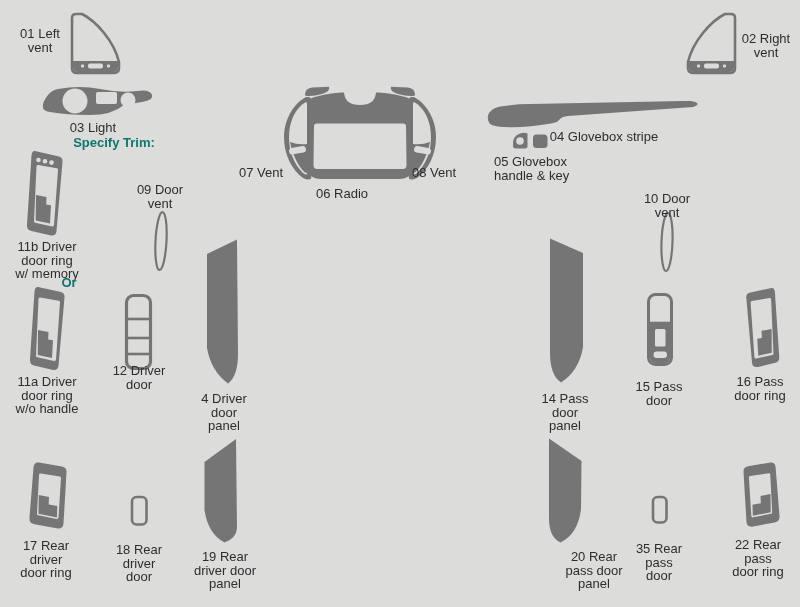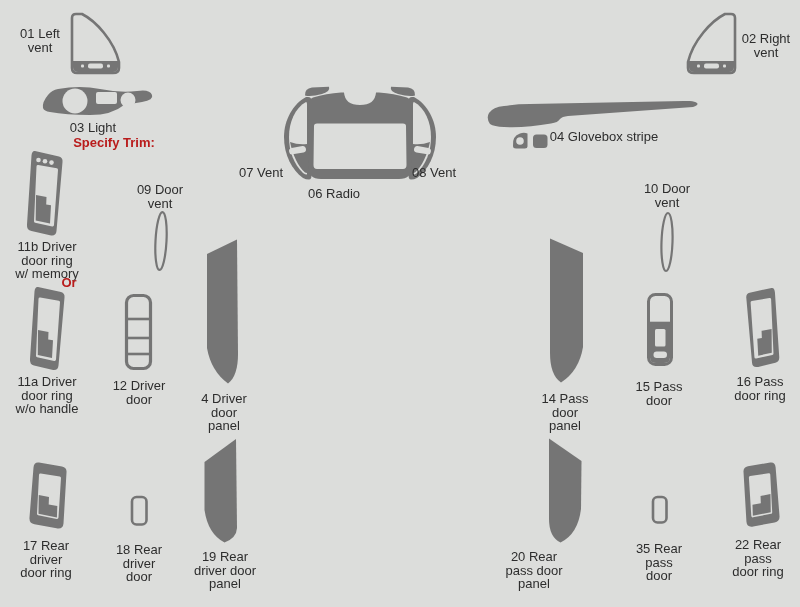--- a/index.html
+++ b/index.html
@@ -4,21 +4,21 @@
 <style>
   html,body{margin:0;padding:0;}
   body{background:#bbb;font-family:"Liberation Sans", sans-serif;}
   #stage{position:relative;width:800px;height:607px;background:var(--bg,#dcdddb);overflow:hidden;}
   .shape{position:absolute;}
   .p{fill:var(--part,#757575);}
   .b{fill:var(--bg,#dcdddb);}
   .s{fill:none;stroke:var(--part,#757575);}
   .lbl{position:absolute;width:96px;text-align:center;font-size:13px;line-height:13.5px;
        color:var(--text,#2d2d2d);white-space:pre-line;}
-  .lbl.bold{font-weight:bold;color:#b91c1c;}
+  .lbl.bold{font-weight:bold;color:#0f766e;}
   .lbl.wide{width:140px;}
   .lbl.leftal{width:130px;text-align:left;}
   .flip{transform:scaleX(-1);}
 </style>
 </head>
 <body>
 
 <div id="stage">
 
   <svg class="shape" style="left:69px;top:12px" width="54" height="64" viewBox="0 0 54 64">
@@ -153,56 +153,58 @@
     <path class="p" d="M11.8,34 L22,36 L21.7,43.5 L30.3,44.9 L29.9,56.4 L11.5,52.7 Z"></path>
   </svg>
 
   <div class="lbl" style="left:-8px;top:27px">01 Left
 vent</div>
   <div class="lbl" style="left:718px;top:32px">02 Right
 vent</div>
   <div class="lbl" style="left:45px;top:121px">03 Light</div>
   <div class="lbl bold" style="left:66px;top:136px">Specify Trim:</div>
   <div class="lbl wide" style="left:534px;top:130px">04 Glovebox stripe</div>
+  <div class="lbl leftal" style="left:494px;top:155px">05 Glovebox
+handle &amp; key</div>
   <div class="lbl" style="left:213px;top:166px">07 Vent</div>
   <div class="lbl" style="left:386px;top:166px">08 Vent</div>
-  <div class="lbl" style="left:286px;top:187px">06 Radio</div>
+  <div class="lbl" style="left:294px;top:187px">06 Radio</div>
   <div class="lbl" style="left:112px;top:183px">09 Door
 vent</div>
-  <div class="lbl" style="left:619px;top:182px">10 Door
+  <div class="lbl" style="left:619px;top:192px">10 Door
 vent</div>
   <div class="lbl" style="left:-1px;top:240px">11b Driver
 door ring
 w/ memory</div>
   <div class="lbl bold" style="left:21px;top:276px">Or</div>
   <div class="lbl" style="left:-1px;top:375px">11a Driver
 door ring
 w/o handle</div>
-  <div class="lbl" style="left:91px;top:379px">12 Driver
+  <div class="lbl" style="left:91px;top:364px">12 Driver
 door</div>
   <div class="lbl" style="left:176px;top:392px">4 Driver
 door
 panel</div>
   <div class="lbl" style="left:517px;top:392px">14 Pass
 door
 panel</div>
   <div class="lbl" style="left:611px;top:380px">15 Pass
 door</div>
   <div class="lbl" style="left:712px;top:375px">16 Pass
 door ring</div>
   <div class="lbl" style="left:-2px;top:539px">17 Rear
 driver
 door ring</div>
   <div class="lbl" style="left:91px;top:543px">18 Rear
 driver
 door</div>
   <div class="lbl" style="left:177px;top:550px">19 Rear
 driver door
 panel</div>
-  <div class="lbl" style="left:486px;top:550px">20 Rear
+  <div class="lbl" style="left:546px;top:550px">20 Rear
 pass door
 panel</div>
   <div class="lbl" style="left:611px;top:542px">35 Rear
 pass
 door</div>
   <div class="lbl" style="left:710px;top:538px">22 Rear
 pass
 door ring</div>
 
 </div>

